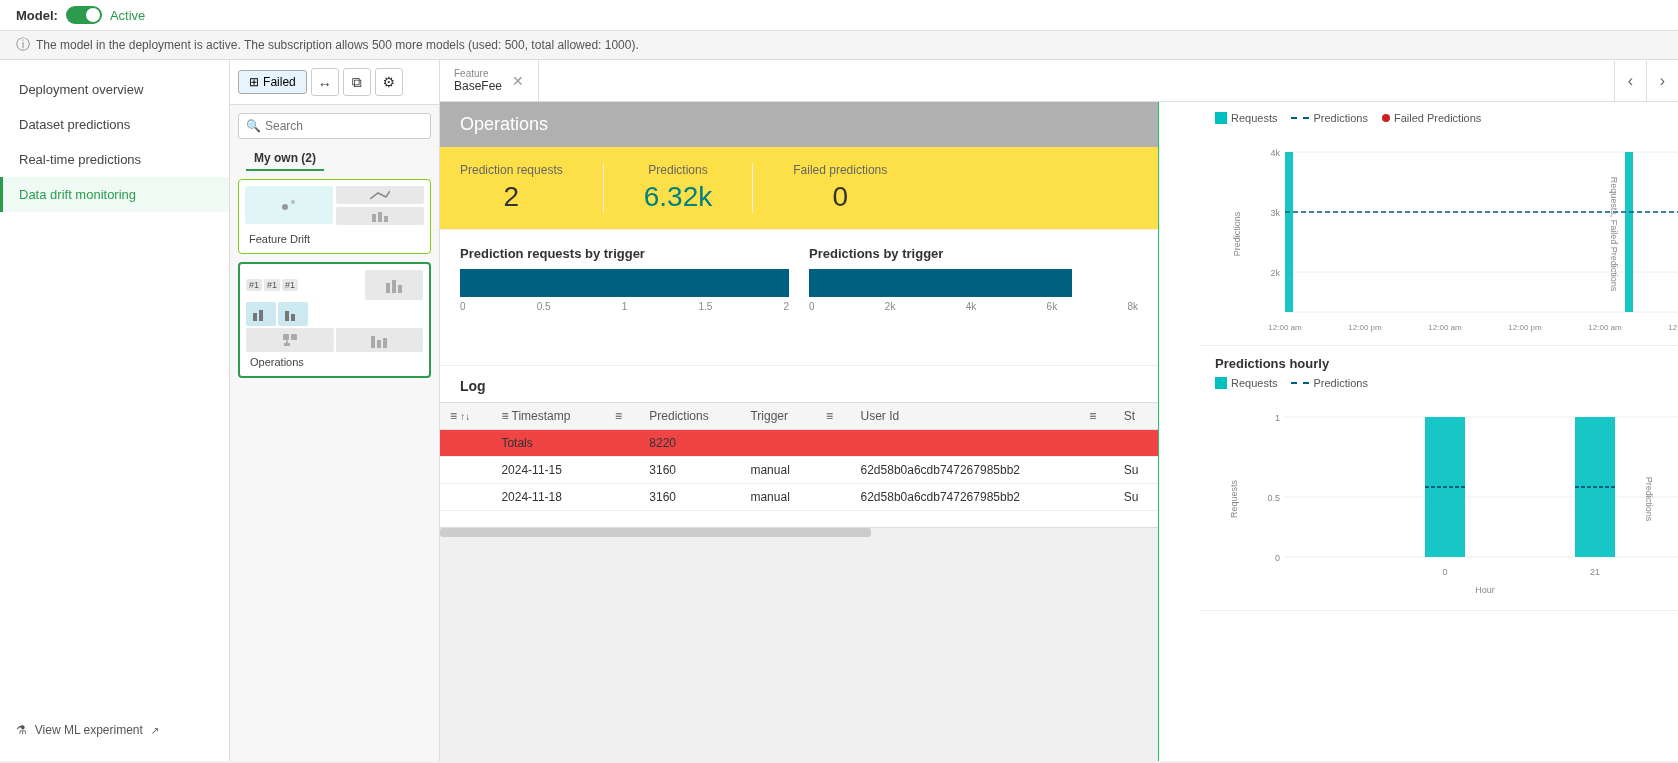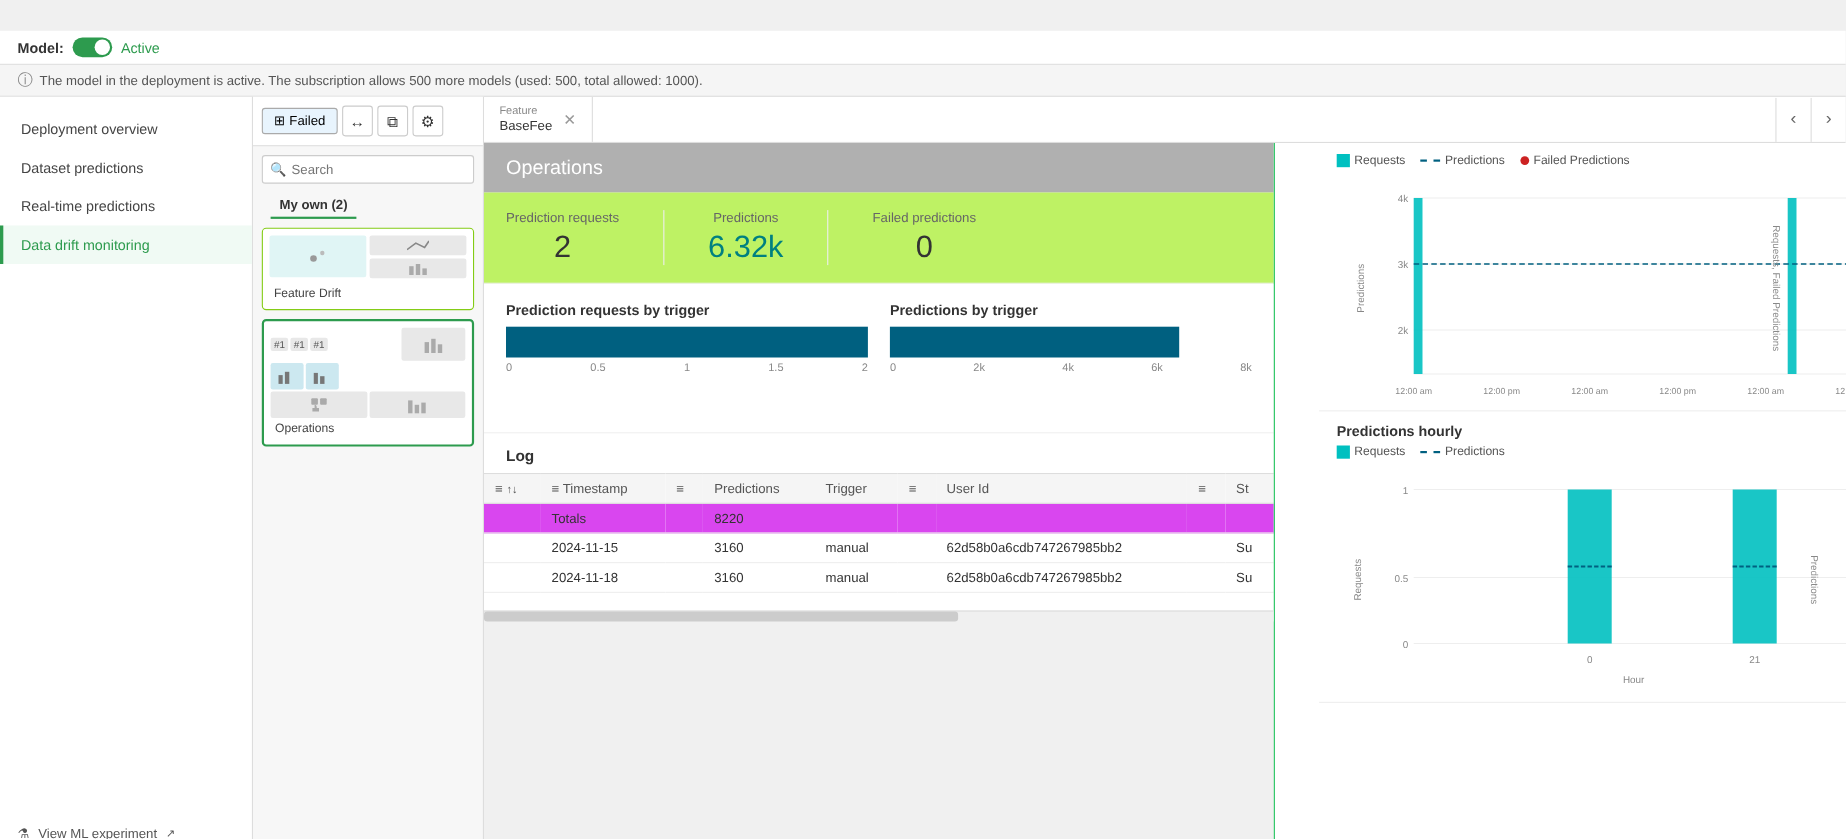--- a/index.html
+++ b/index.html
@@ -1,18 +1,18 @@
 <!DOCTYPE html>
 <html><head>
   <meta charset="utf-8">
   <style>
     * { box-sizing: border-box; margin: 0; padding: 0; }
     body { font-family: 'Segoe UI', Arial, sans-serif; font-size: 13px; background: #f0f0f0; color: #333; height: 763px; overflow: hidden; }
 
-    .top-bar { background: #fff; border-bottom: 1px solid #ddd; padding: 6px 16px; display: flex; align-items: center; gap: 8px; margin-top: 28px; }
+    .top-bar { background: #fff; border-bottom: 1px solid #ddd; padding: 6px 16px; display: flex; align-items: center; gap: 8px; }
     .model-label { font-weight: 600; font-size: 13px; }
     .toggle { width: 36px; height: 18px; background: #2d9b4e; border-radius: 9px; position: relative; display: inline-flex; align-items: center; }
     .toggle-dot { width: 14px; height: 14px; background: white; border-radius: 50%; position: absolute; right: 2px; }
     .active-label { color: #2d9b4e; font-size: 13px; }
 
     .info-bar { background: #f5f5f5; border-bottom: 1px solid #ddd; padding: 5px 16px; display: flex; align-items: center; gap: 6px; font-size: 12px; color: #555; }
     .info-icon { color: #888; font-size: 14px; }
 
     .main-layout { display: flex; height: calc(763px - 62px); }
 
@@ -51,40 +51,40 @@
     .tab-name { font-size: 12px; color: #333; }
     .tab-close { color: #999; cursor: pointer; font-size: 14px; margin-left: 4px; }
     .nav-arrows { margin-left: auto; display: flex; }
     .nav-arrow { width: 32px; height: 40px; display: flex; align-items: center; justify-content: center; border-left: 1px solid #ddd; cursor: pointer; color: #666; font-size: 16px; }
 
     .content-area { flex: 1; overflow: hidden; display: flex; }
     .operations-panel { flex: 1; overflow-y: auto; padding: 0; }
     .ops-header { background: #b0b0b0; padding: 12px 20px; }
     .ops-header h2 { font-size: 18px; color: #fff; font-weight: 400; }
 
-    .stats-row { display: flex; padding: 16px 20px; gap: 40px; border-bottom: 1px solid #eee; background: #bef264; }
+    .stats-row { display: flex; padding: 16px 20px; gap: 40px; border-bottom: 1px solid #eee; background: #fde047; }
     .stat-item { text-align: center; }
     .stat-label { font-size: 12px; color: #666; margin-bottom: 4px; }
     .stat-value { font-size: 28px; font-weight: 300; color: #333; }
     .stat-value.teal { color: #008080; }
     .stat-divider { width: 1px; background: #eee; }
 
     .charts-row { display: flex; padding: 16px 20px; gap: 20px; border-bottom: 1px solid #eee; background: #fff; }
     .trigger-chart { flex: 1; }
     .trigger-chart h3 { font-size: 13px; font-weight: 600; margin-bottom: 8px; }
     .bar-chart-container { position: relative; height: 80px; }
     .bar-bg { background: #006080; height: 30px; display: flex; align-items: center; }
     .chart-axis { display: flex; justify-content: space-between; font-size: 10px; color: #888; margin-top: 4px; }
 
     .log-section { background: #fff; padding: 0 0 16px 0; }
     .log-title { font-size: 14px; font-weight: 600; padding: 12px 20px 8px; }
     .log-table { width: 100%; border-collapse: collapse; font-size: 12px; }
     .log-table th { padding: 6px 10px; background: #f5f5f5; border-bottom: 1px solid #ddd; border-top: 1px solid #ddd; text-align: left; font-weight: 500; color: #555; white-space: nowrap; }
     .log-table td { padding: 6px 10px; border-bottom: 1px solid #eee; color: #333; }
-    .log-table tr.totals td { background: #d946ef; font-weight: 500; }
+    .log-table tr.totals td { background: #ef4444; font-weight: 500; }
     .scroll-bar-h { height: 10px; background: #f0f0f0; border-top: 1px solid #ddd; position: relative; }
     .scroll-thumb { height: 100%; width: 60%; background: #ccc; border-radius: 3px; }
 
     .right-panel { width: 520px; background: #fff; border-left: 1px solid #22c55e; display: flex; flex-direction: column; overflow-y: auto; flex-shrink: 0; padding-left: 40px; }
     .chart-section { padding: 10px 16px; border-bottom: 1px solid #eee; }
     .chart-legend { display: flex; align-items: center; gap: 14px; margin-bottom: 8px; font-size: 11px; color: #555; }
     .legend-item { display: flex; align-items: center; gap: 4px; }
     .legend-dot-red { width: 8px; height: 8px; border-radius: 50%; background: #cc2222; }
     .chart-title-h { font-size: 13px; font-weight: 600; margin-bottom: 6px; }
   </style>

